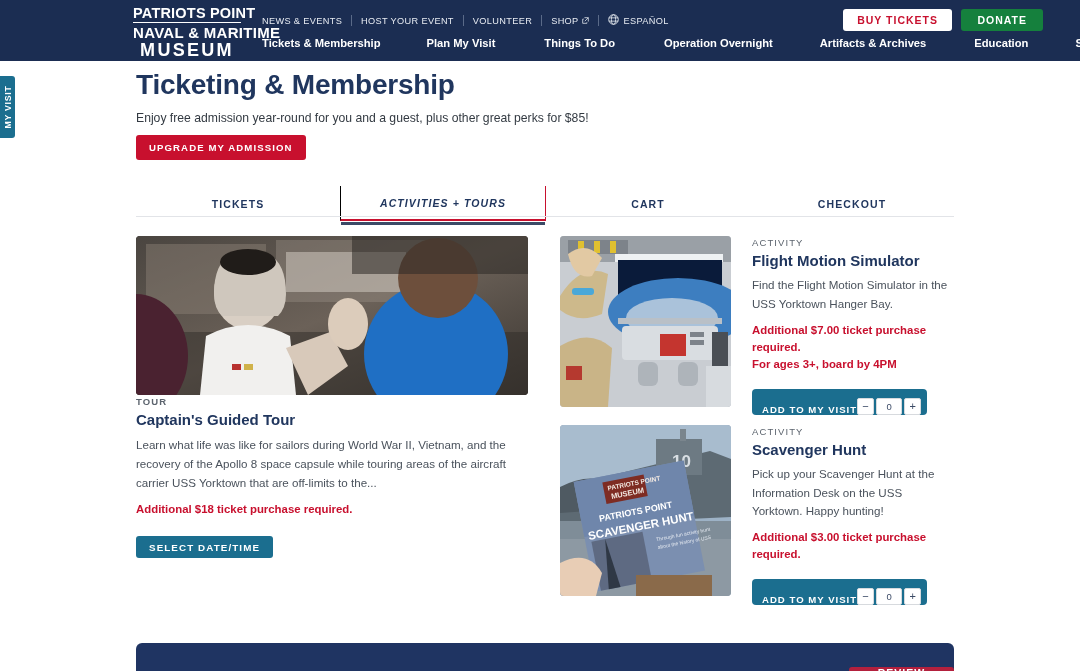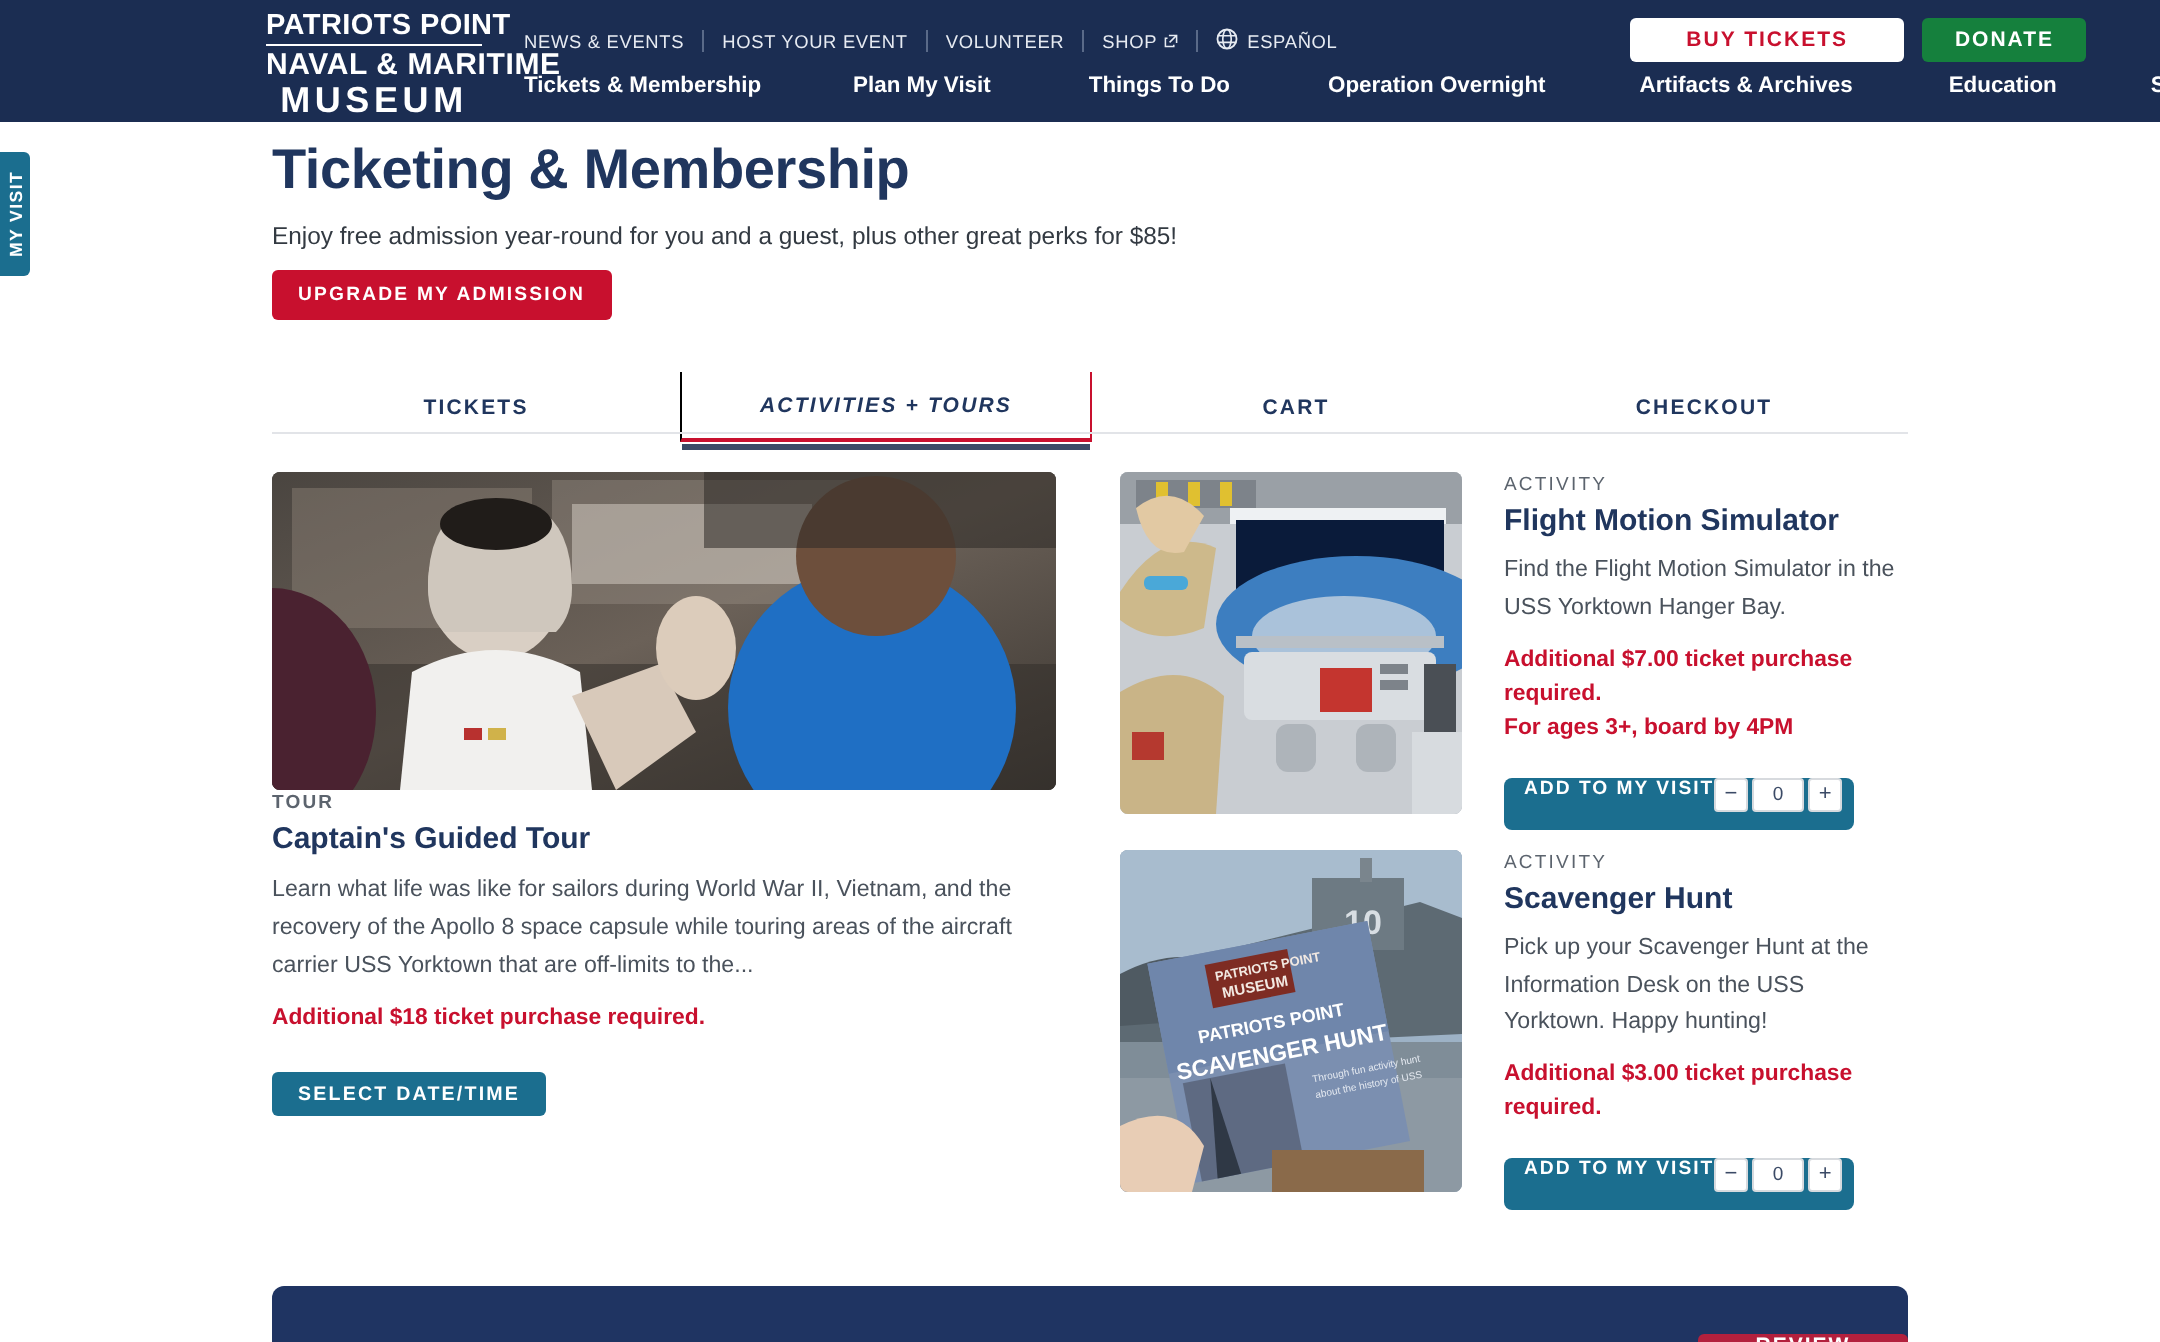--- a/index.html
+++ b/index.html
@@ -58,21 +58,21 @@
   .main-nav {
     position: absolute; left: 262px; top: 37px;
     display: flex; align-items: center;
     color: #ffffff;
     font-size: 11.2px; font-weight: bold;
   }
   .main-nav-item { white-space: nowrap; color: #ffffff; }
 
   .btn-buy {
     position: absolute; right: 128px; top: 9px;
-    height: 22px; padding: 0 28px;
+    height: 22px; padding: 0 14px;
     background: #ffffff; color: #c8102e;
     border: none; border-radius: 3px;
     font-size: 10.5px; font-weight: bold; letter-spacing: 1px;
     display: flex; align-items: center; justify-content: center;
     font-family: "Liberation Sans", sans-serif;
   }
   .btn-donate {
     position: absolute; right: 37px; top: 9px;
     height: 22px; padding: 0 16px;
     background: #15803d; color: #ffffff;
@@ -212,21 +212,21 @@
     font-size: 11.6px; color: #4a525c; line-height: 1.62; margin-top: 7px;
   }
   .item-note {
     font-size: 11.4px; font-weight: bold; color: #c8102e;
     line-height: 1.5; margin-top: 8px;
   }
   .addbar {
     margin-top: 16px;
     height: 26px; width: 175px;
     background: #1b6e8f; border-radius: 4px;
-    display: flex; align-items: flex-start;
+    display: flex; align-items: flex-end;
     padding: 0 6px 0 10px;
   }
   .addbar-label {
     color: #ffffff; font-size: 9.6px; font-weight: bold;
     letter-spacing: 1px; white-space: nowrap; flex: 1;
   }
   .qty-btn {
     width: 19px; height: 17px;
     background: #ffffff; border: 1px solid #d7dade; border-radius: 2px;
     color: #3b4a66; font-size: 11px; line-height: 1;

